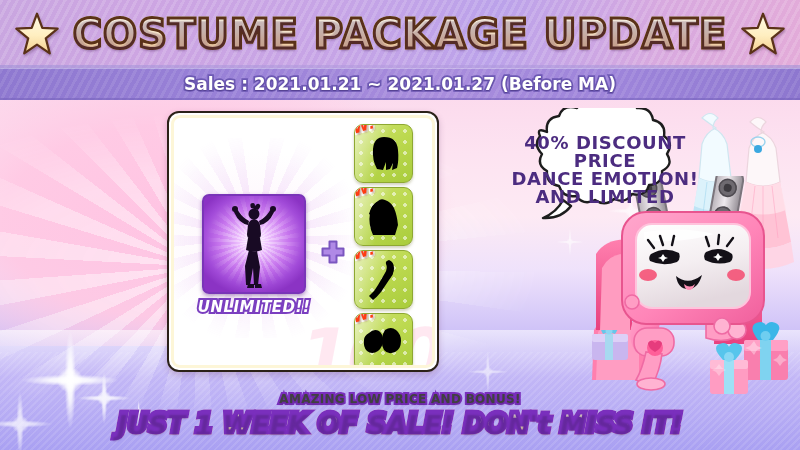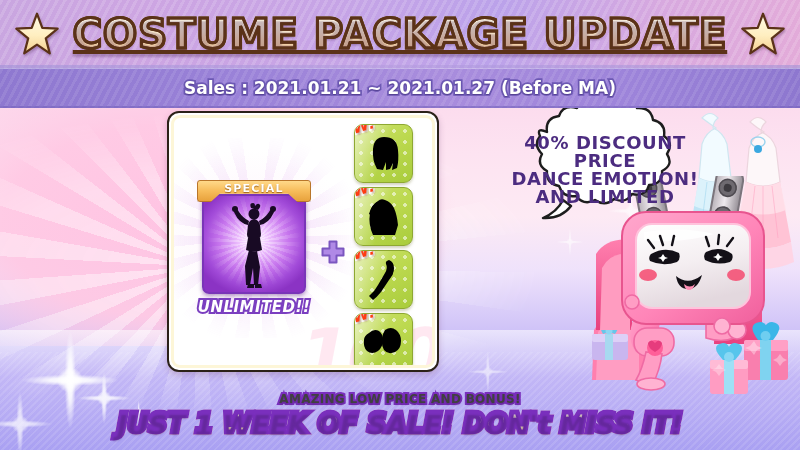--- a/index.html
+++ b/index.html
@@ -93,26 +93,25 @@
   .title {
     font-size:40px; font-weight:700; letter-spacing:1px;
     font-family:"DejaVu Sans", sans-serif;
     white-space:nowrap;
     background:linear-gradient(180deg,#fffdf3 0%,#fff6dd 38%,#ffe2b8 62%,#f6c98f 100%);
     -webkit-background-clip:text; background-clip:text;
     color:transparent;
     -webkit-text-stroke:3px #5b3218;
     paint-order:stroke fill;
     text-shadow:0 3px 2px rgba(70,30,80,.30);
-    text-decoration:underline;
   }
 
   
   .subband {
-    position:absolute; left:0; top:68px; width:800px; height:40px;
+    position:absolute; left:0; top:68px; width:800px; height:32px;
     background:
       repeating-linear-gradient(118deg,
         rgba(255,255,255,.09) 0px, rgba(255,255,255,.09) 3px,
         rgba(255,255,255,0) 3px, rgba(255,255,255,0) 7px),
       linear-gradient(90deg,#8e78d0 0%,#9a82d8 30%,#a98ddd 55%,#9d84da 78%,#8d77cf 100%);
     display:flex; align-items:center; justify-content:center;
     border-top:1px solid rgba(255,255,255,.35);
     border-bottom:2px solid rgba(120,100,190,.6);
   }
   .subtitle {
@@ -363,23 +362,20 @@
   <div class="subband">
     <div class="subtitle">Sales : 2021.01.21 ~ 2021.01.27 (Before MA)</div>
   </div>
 
   <div class="panel">
     <div class="panel-inner">
       <div class="panel-burst"></div>
       <div class="panel-wm">100</div>
 
       <div class="special-wrap">
-        <div class="ribbon">
-          <span class="ribbon-label">SPECIAL</span>
-        </div>
         <div class="card">
           <div class="card-rays"></div>
           <svg class="card-figure" width="66" height="88" viewBox="0 0 66 88">
             <g fill="#180a24">
               <path d="M30 6 q-2 -5 2 -5 q2 0 2 3 q3 -4 5 -1 q1 2 -2 5"></path>
               <circle cx="33" cy="12" r="5.5"></circle>
               <path d="M33 17 q-5 1 -6 6 l-1 9 q0 4 3 5 l8 0 q3 -1 3 -5 l-1 -9 q-1 -5 -6 -6 z"></path>
               <path d="M28 19 q-6 -3 -10 -9 q-1 -3 -4 -2 q-2 1 0 4 q4 9 13 11 z"></path>
               <path d="M38 19 q6 -3 10 -9 q1 -3 4 -2 q2 1 0 4 q-4 9 -13 11 z"></path>
               <circle cx="14" cy="7" r="3"></circle>

